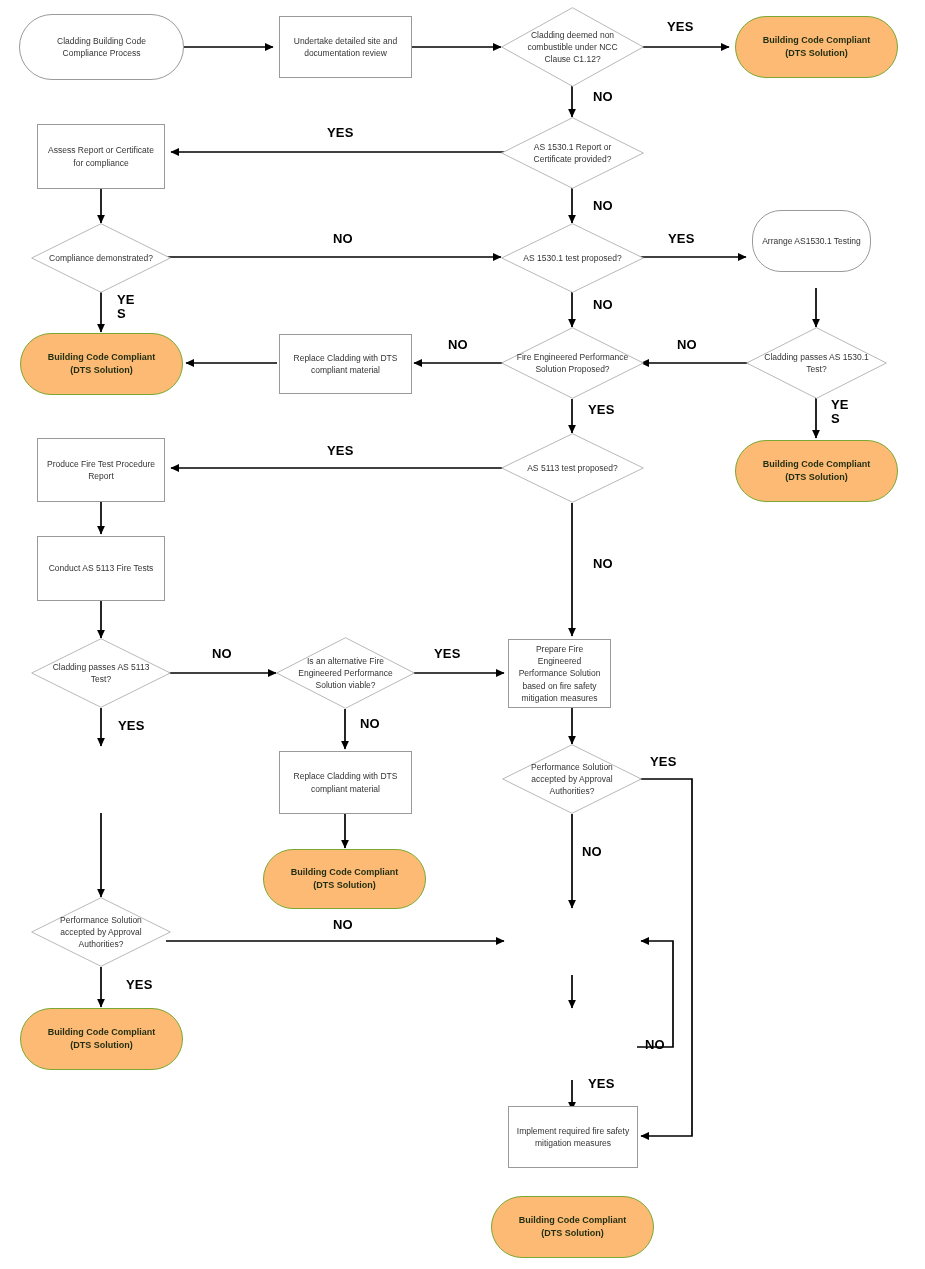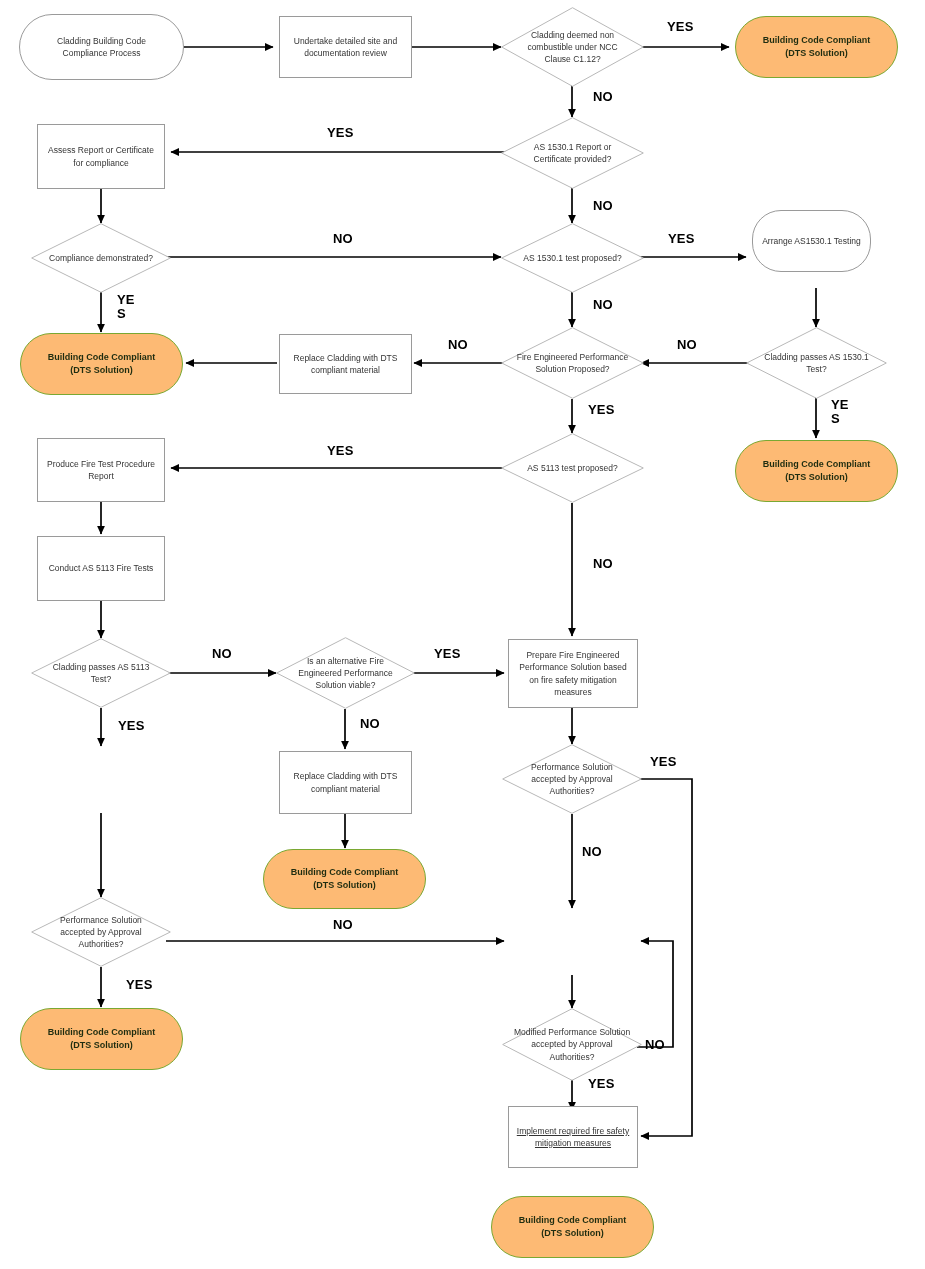--- a/index.html
+++ b/index.html
@@ -210,21 +210,21 @@
 
   <div class="node proc" style="left:279px;top:751px;width:133px;height:63px;">
     <span>Replace Cladding with DTS compliant material</span>
   </div>
 
   <div class="node term" style="left:263px;top:849px;width:163px;height:60px;flex-direction:column;">
     <span>Building Code Compliant</span>
     <span>(DTS Solution)</span>
   </div>
 
-  <div class="node proc" style="left:508px;top:639px;width:130px;height:69px;">
+  <div class="node proc" style="left:508px;top:639px;width:103px;height:69px;">
     <span>Prepare Fire Engineered Performance Solution based on fire safety mitigation measures</span>
   </div>
 
   <div class="node dia" style="left:502px;top:744px;width:140px;height:70px;">
     <svg class="dshape" viewBox="0 0 140 70" preserveAspectRatio="none">
         <polygon points="70,0.7 139.3,35 70,69.3 0.7,35" fill="#ffffff" stroke="#b8b8b8" stroke-width="1"></polygon>
       </svg>
     <span class="dtext" style="width:82%;">Performance Solution accepted by Approval Authorities?</span>
   </div>
 
@@ -234,28 +234,22 @@
       </svg>
     <span class="dtext" style="width:82%;">Performance Solution accepted by Approval Authorities?</span>
   </div>
 
   <div class="node term" style="left:20px;top:1008px;width:163px;height:62px;flex-direction:column;">
     <span>Building Code Compliant</span>
     <span>(DTS Solution)</span>
   </div>
 
 
-  <div class="node dia" style="left:502px;top:1008px;width:140px;height:73px;">
-    <svg class="dshape" viewBox="0 0 140 73" preserveAspectRatio="none">
-        <polygon points="70,0.7 139.3,36.5 70,72.3 0.7,36.5" fill="#ffffff" stroke="#b8b8b8" stroke-width="1"></polygon>
-      </svg>
-    <span class="dtext" style="width:86%;">Modified Performance Solution accepted by Approval Authorities?</span>
-  </div>
-
-  <div class="node proc" style="left:508px;top:1106px;width:130px;height:62px;text-decoration:underline;">
+
+  <div class="node proc" style="left:508px;top:1106px;width:130px;height:62px;">
     <span>Implement required fire safety mitigation measures</span>
   </div>
 
   <div class="node term" style="left:491px;top:1196px;width:163px;height:62px;flex-direction:column;">
     <span>Building Code Compliant</span>
     <span>(DTS Solution)</span>
   </div>
 
   <div class="edgelabel" style="left:667px;top:20px;">YES</div>
   <div class="edgelabel" style="left:593px;top:90px;">NO</div>

